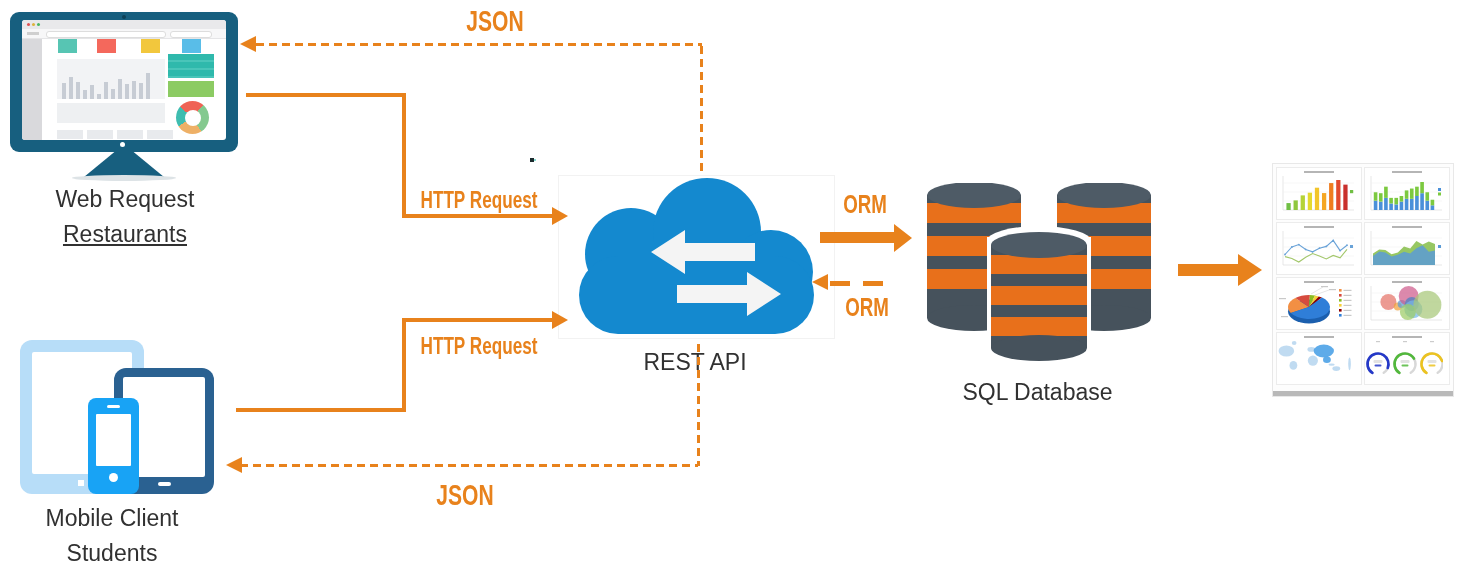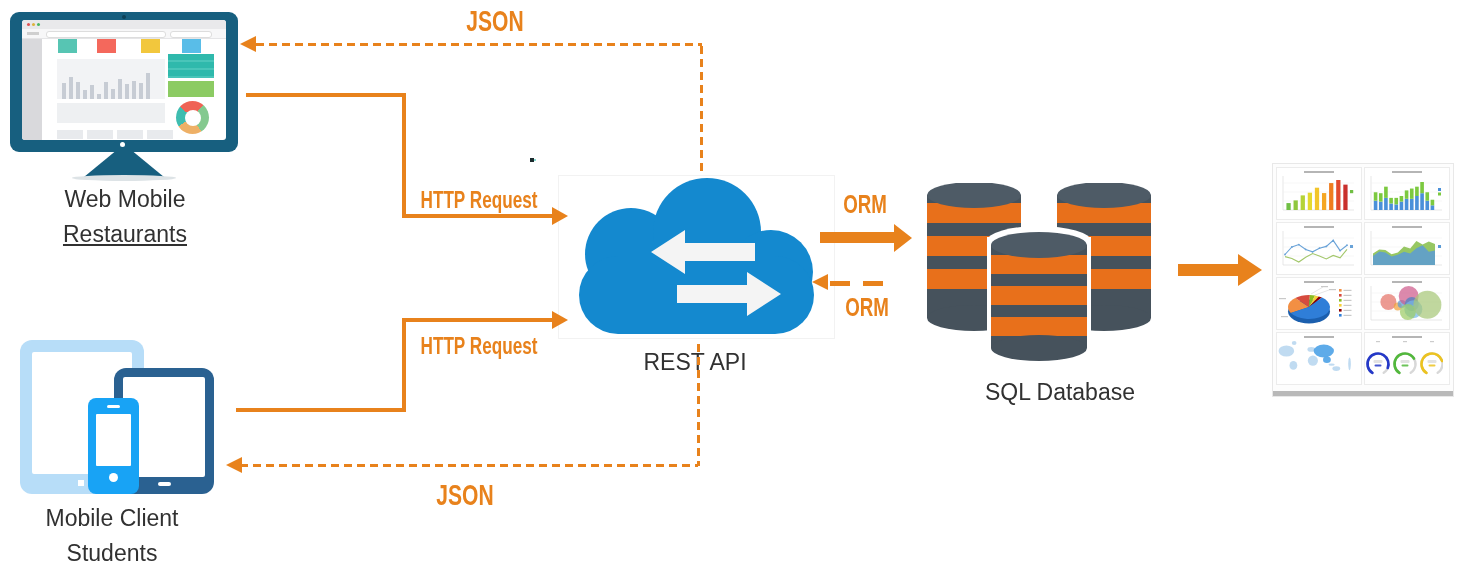--- a/index.html
+++ b/index.html
@@ -117,21 +117,21 @@
           </div>
       <div class="tile" style="left: 36px; background: rgb(87, 197, 179);"></div>
           <div class="tile" style="left: 75px; background: rgb(244, 104, 92);"></div>
           <div class="tile" style="left: 119px; background: rgb(242, 199, 61);"></div>
           <div class="tile" style="left: 160px; background: rgb(89, 189, 232);"></div>
         </div>
     </div>
     <div id="stand"></div>
     <div id="standbase"></div>
   </div>
-  <div class="nlabel" style="left:30px;top:186px;width:190px;">Web Mobile</div>
+  <div class="nlabel" style="left:30px;top:186px;width:190px;">Web Request</div>
   <div class="nlabel" style="left:30px;top:221px;width:190px;text-decoration:underline;">Restaurants</div>
 
   <div id="tab-light">
     <div id="tab-light-screen"></div>
     <div id="win-logo"></div>
   </div>
   <div id="tab-dark">
     <div id="tab-dark-screen"></div>
     <div id="home-pill"></div>
   </div>
@@ -187,21 +187,21 @@
       <g>
         <rect x="76" y="62" width="96" height="103" fill="#46525c"></rect>
         <rect x="76" y="72" width="96" height="19" fill="#e8701b"></rect>
         <rect x="76" y="103" width="96" height="19" fill="#e8701b"></rect>
         <rect x="76" y="134" width="96" height="19" fill="#e8701b"></rect>
         <ellipse cx="124" cy="165" rx="48" ry="13" fill="#46525c"></ellipse>
         <ellipse cx="124" cy="62" rx="48" ry="13" fill="#4e5b66"></ellipse>
       </g>
     </svg>
   </div>
-  <div class="nlabel" style="left:940px;top:379px;width:195px;text-align:right;">SQL Database</div>
+  <div class="nlabel" style="left:940px;top:379px;width:195px;">SQL Database</div>
 
   <div id="dashpanel">
     <div id="dash-grid">
         <div class="card"><div class="ctitle"></div><svg width="78" height="40">
             <line x1="6" y1="2" x2="6" y2="36" stroke="#ddd" stroke-width="0.7"></line>
             <line x1="6" y1="36" x2="77" y2="36" stroke="#ddd" stroke-width="0.7"></line>
             <line x1="6" y1="27" x2="77" y2="27" stroke="#f1f1f1" stroke-width="0.6"></line>
             <line x1="6" y1="18" x2="77" y2="18" stroke="#f1f1f1" stroke-width="0.6"></line>
             <line x1="6" y1="9" x2="77" y2="9" stroke="#f1f1f1" stroke-width="0.6"></line>
             <rect x="9.422222222222222" y="29.076923076923077" width="4.266666666666667" height="6.923076923076923" fill="#70bf44"></rect>

